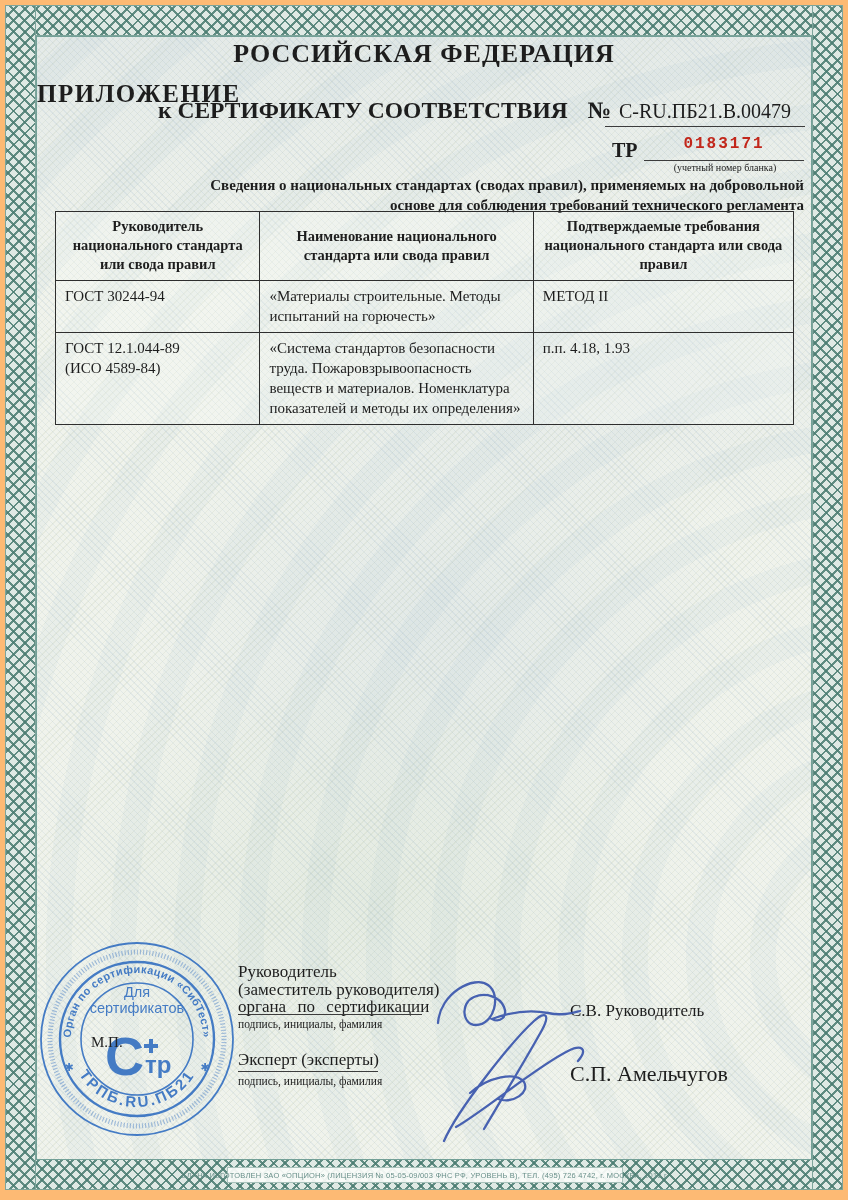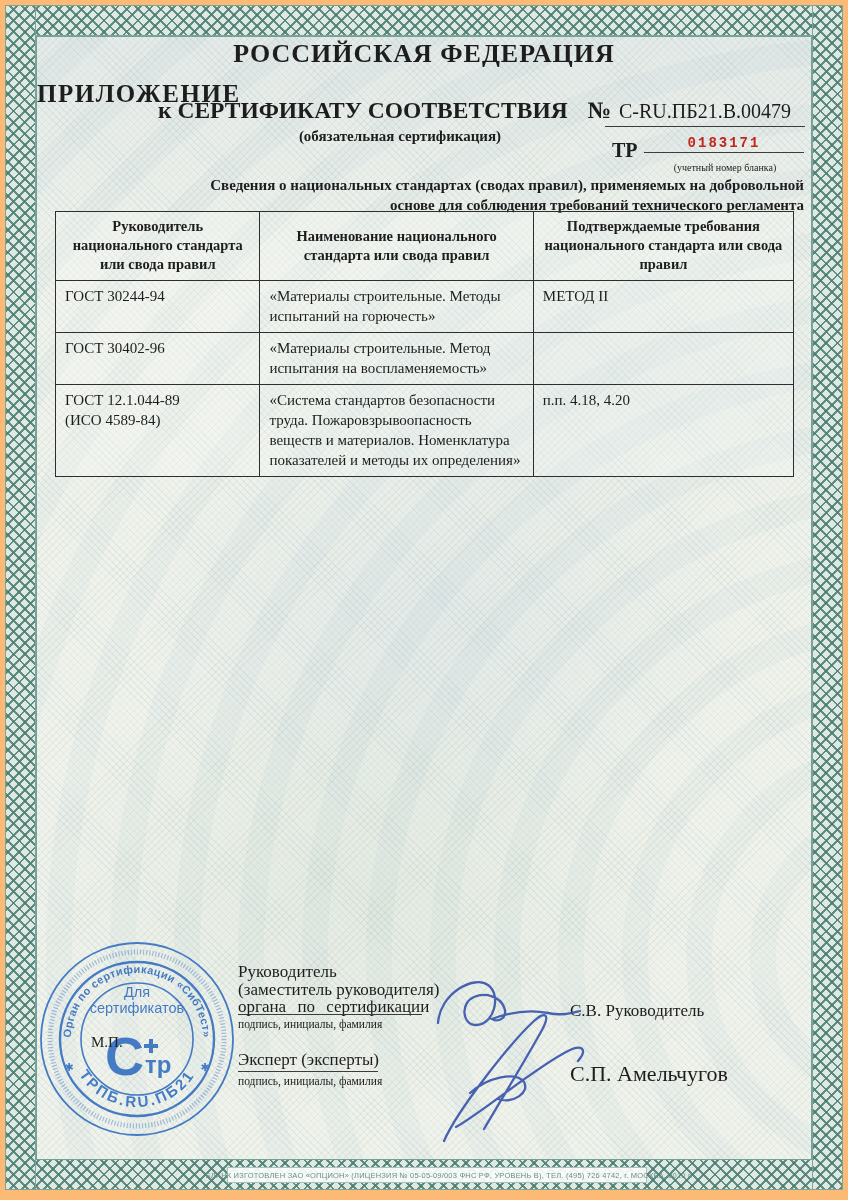--- a/index.html
+++ b/index.html
@@ -41,22 +41,22 @@
   
   .country { left:0; right:0; top:2px; text-align:center; font-size:26px; font-weight:bold; letter-spacing:1px; }
   .doc-type { left:0; right:0; top:43px; text-align:left; font-size:25px; font-weight:bold; letter-spacing:1.5px; }
   .cert-line { left:121px; top:60px; font-size:23.5px; font-weight:bold; white-space:nowrap; }
   .cert-line .nosign { margin-left:14px; }
   .cert-number { left:568px; top:63px; width:200px; text-align:center; font-size:20px;
                  border-bottom:1.6px solid #3c3c3c; padding-bottom:3px; }
   .mandatory { left:123px; top:91px; width:480px; text-align:center; font-size:15px; font-weight:bold; }
   .tr-label { left:575px; top:102px; font-size:20px; font-weight:bold; }
   .tr-number { left:607px; top:98px; width:160px; text-align:center;
-               font-family:"Liberation Mono", monospace; font-size:14px; font-weight:bold;
-               letter-spacing:2px; color:#c2271b; border-bottom:1.6px solid #3c3c3c; padding-bottom:1px; }
+               font-family:"Liberation Mono", monospace; font-size:16px; font-weight:bold;
+               letter-spacing:2px; color:#c2271b; border-bottom:1.6px solid #3c3c3c; padding-bottom:7px; }
   .tr-note { left:607px; top:125px; width:162px; text-align:center; font-size:10px; }
 
   .intro { left:0; right:7px; top:139px; text-align:right; font-size:15px; font-weight:bold; line-height:19.5px; }
 
   
   .std-table { left:18px; top:174px; width:739px; border-collapse:collapse; }
   .std-table th, .std-table td {
     border:1.4px solid #2e2e2e; vertical-align:top; padding:5px 9px 6px 9px;
     font-size:15px; line-height:20px; background:rgba(248,250,247,0.25);
   }
@@ -81,21 +81,21 @@
 
   .autograph { left:363px; top:918px; }
   .stamp-box { left:-4px; top:898px; }
   .mp-text { font-family:"Liberation Serif", serif; }
   .stamp-sans { font-family:"Liberation Sans", sans-serif; }
 
   
   .footer-strip {
     left:227px; top:1167px; width:394px; height:14px;
     background:rgba(250,252,250,0.93); border:0.5px solid #a8c2bb;
-    display:flex; align-items:center; justify-content:center;padding-left:24px;
+    display:flex; align-items:center; justify-content:center;
   }
   .footer-strip span {
     font-family:"Liberation Sans", sans-serif; font-size:7.5px; letter-spacing:0.2px;
     color:#69908a; white-space:nowrap;
   }
 </style>
 </head>
 <body>
 
 <div class="page">
@@ -108,21 +108,20 @@
   <div class="paper">
 
     <div class="abs country">РОССИЙСКАЯ ФЕДЕРАЦИЯ</div>
     <div class="abs doc-type">ПРИЛОЖЕНИЕ</div>
 
     <div class="abs cert-line">
       <span>к СЕРТИФИКАТУ СООТВЕТСТВИЯ</span>
       <span class="nosign">№</span>
     </div>
     <div class="abs cert-number">C-RU.ПБ21.В.00479</div>
-    <div class="abs mandatory">(обязательная сертификация)</div>
 
     <div class="abs tr-label">ТР</div>
     <div class="abs tr-number">0183171</div>
     <div class="abs tr-note">(учетный номер бланка)</div>
 
     <div class="abs intro">
       <div>Сведения о национальных стандартах (сводах правил), применяемых на добровольной</div>
       <div>основе для соблюдения требований технического регламента</div>
     </div>
 
@@ -133,32 +132,27 @@
           <th class="col-name">Наименование национального стандарта или свода правил</th>
           <th class="col-req">Подтверждаемые требования национального стандарта или свода правил</th>
         </tr>
       </thead>
       <tbody>
         <tr class="row-h1">
           <td>ГОСТ 30244-94</td>
           <td>«Материалы строительные. Методы испытаний на горючесть»</td>
           <td>МЕТОД II</td>
         </tr>
-        <tr class="row-h2">
-          <td>ГОСТ 30402-96</td>
-          <td>«Материалы строительные. Метод испытания на воспламеняемость»</td>
-          <td></td>
-        </tr>
         <tr class="row-h3">
           <td>
             <div>ГОСТ 12.1.044-89</div>
             <div>(ИСО 4589-84)</div>
           </td>
           <td>«Система стандартов безопасности труда. Пожаровзрывоопасность веществ и материалов. Номенклатура показателей и методы их определения»</td>
-          <td>п.п. 4.18, 4.20</td>
+          <td>п.п. 4.18, 1.93</td>
         </tr>
       </tbody>
     </table>
 
     <div class="abs role-block">
       <div>Руководитель</div>
       <div>(заместитель руководителя)</div>
       <div class="justified">органа по сертификации</div>
     </div>
     <div class="abs sig-line1"></div>

